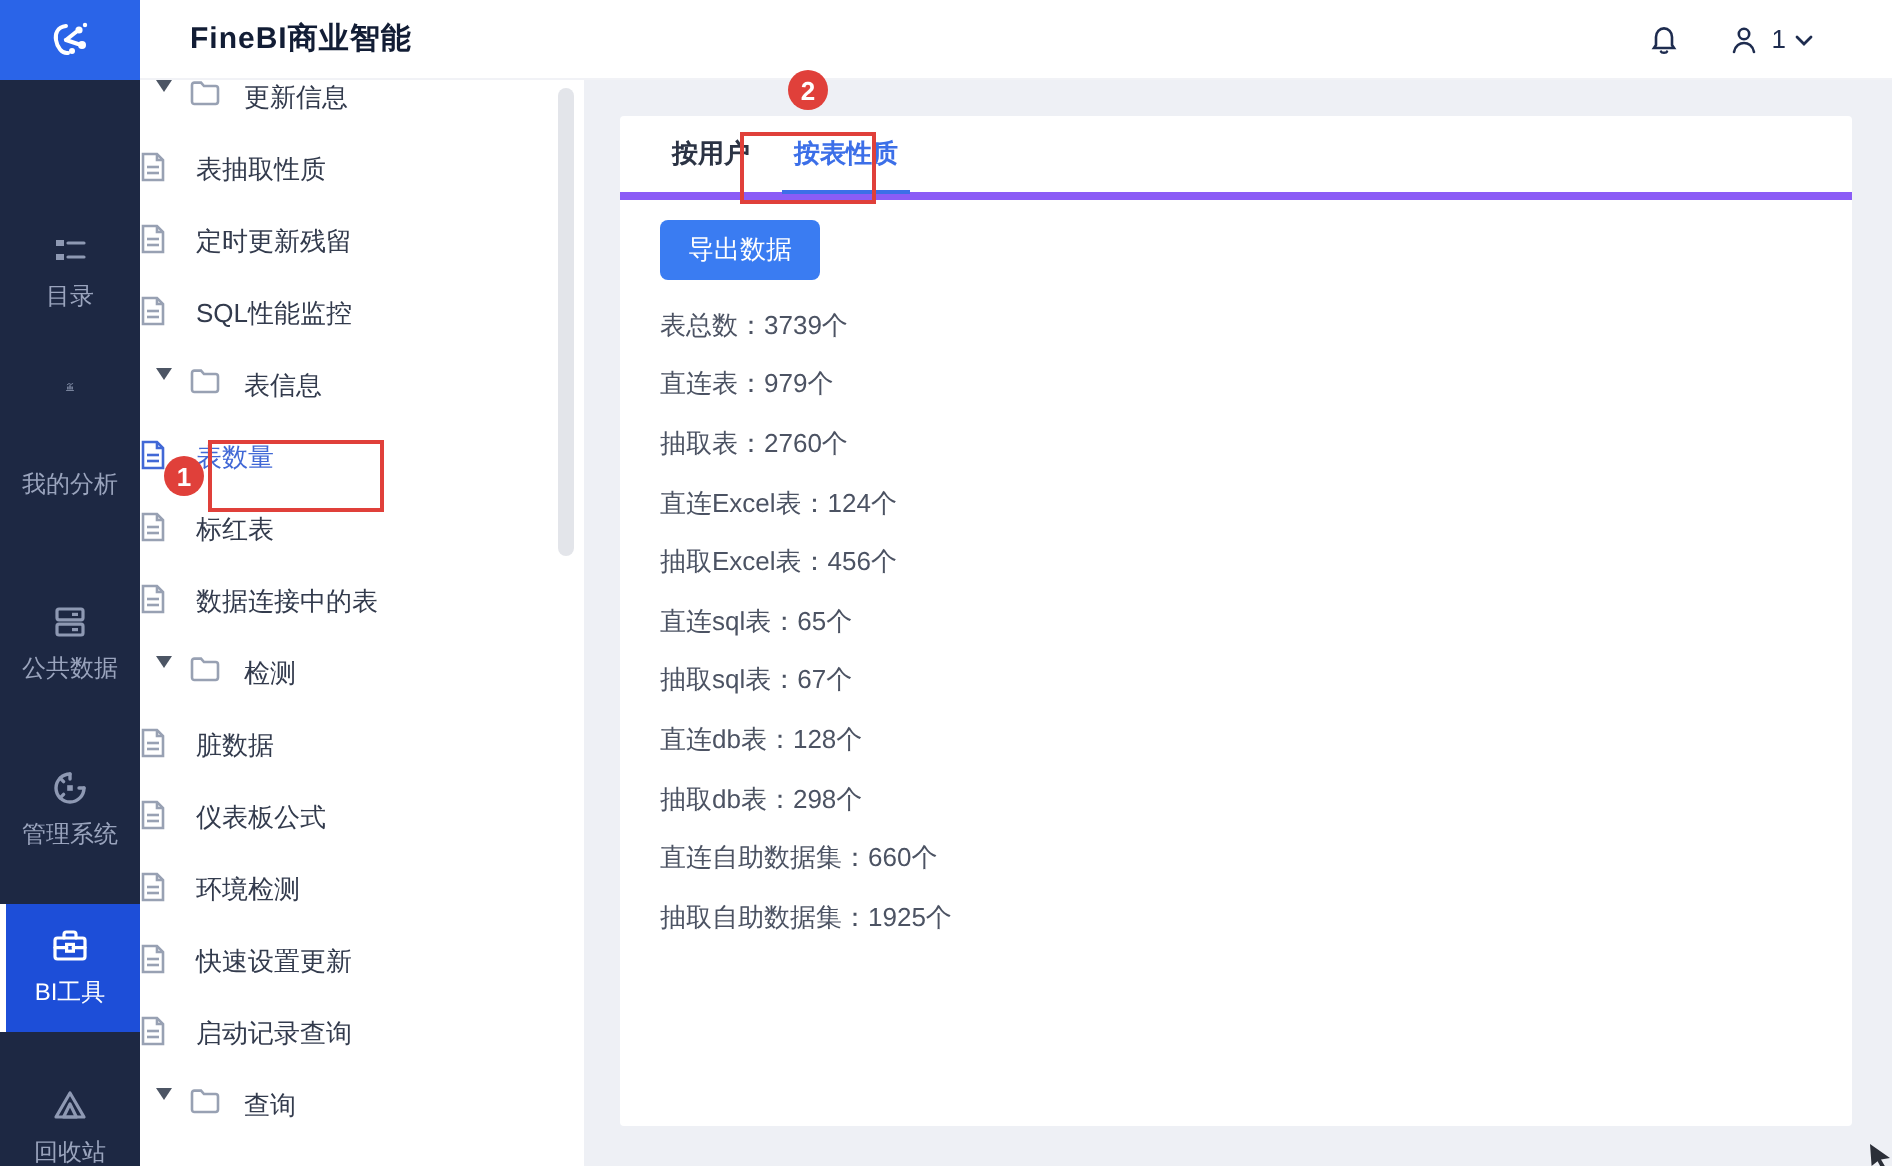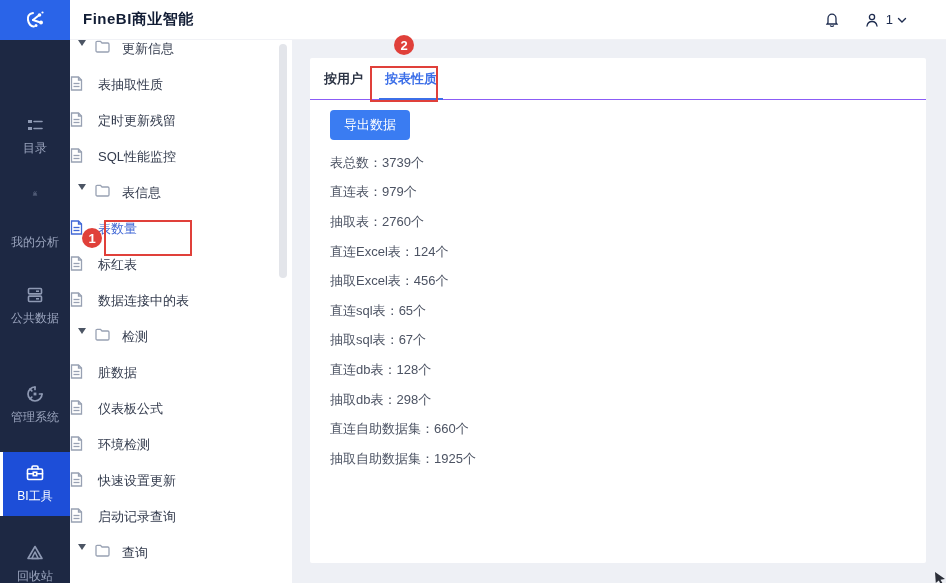--- a/index.html
+++ b/index.html
@@ -16,21 +16,21 @@
   .logo {
     position:absolute; left:0; top:0; width:70px; height:40px;
     background:#2a64e8; display:flex; align-items:center; justify-content:center;
   }
   .header {
     position:absolute; left:70px; top:0; width:876px; height:40px;
     background:#ffffff; display:flex; align-items:center;
     border-bottom:1px solid #f1f2f6;
   }
   .header-title {
-    margin-left:13px; font-size:15px; font-weight:bold; color:#121d35; letter-spacing:.5px;
+    margin-left:25px; font-size:15px; font-weight:bold; color:#121d35; letter-spacing:.5px;
   }
   .header-right {
     margin-left:auto; display:flex; align-items:center; padding-right:38px; color:#1e2c4f;
   }
   .hicon { display:flex; align-items:center; cursor:pointer; }
   .bell { margin-right:22px; }
   .account { display:flex; align-items:center; cursor:pointer; }
   .account-num { font-size:13px; margin:0 3px 0 5px; color:#1e2c4f; }
 
   
@@ -44,21 +44,21 @@
   }
   .nav-item .nav-label { font-size:12px; margin-top:5px; color:#9aa4bd; }
   .nav-item svg { display:block; }
   .nav-item.active { background:#1d4ed8; color:#ffffff; height:64px; }
   .nav-item.active .nav-label { color:#ffffff; }
   .nav-item.active::before {
     content:""; position:absolute; left:0; top:0; width:3px; height:100%; background:#ffffff;
   }
   .nav-1 { top:66px; }
   .nav-2 { top:151px;gap:33px; }
-  .nav-3 { top:236px;font-family:Liberation Mono, monospace; }
+  .nav-3 { top:252px;font-family:Liberation Mono, monospace; }
   .nav-4 { top:335px; }
   .nav-5 { top:412px; }
   .nav-6 { top:494px; }
 
   
   .tree-panel {
     position:absolute; left:70px; top:40px; width:222px; height:543px;
     background:#ffffff; overflow:hidden;
   }
   .tree-row {
@@ -81,21 +81,21 @@
 
   
   .main {
     position:absolute; left:292px; top:40px; width:654px; height:543px; background:#eef0f5;
   }
   .card {
     position:absolute; left:18px; top:18px; width:616px; height:505px;
     background:#ffffff; border-radius:2px;
   }
   .tabbar {
-    height:42px; border-bottom:1px solid #8b5cf6; display:flex; align-items:stretch; padding-left:8px;
+    height:42px; border-bottom:4px solid #8b5cf6; display:flex; align-items:stretch; padding-left:20px;
   }
   .tab {
     display:flex; align-items:center; padding:0 6px; margin-right:10px;
     font-size:13px; font-weight:bold; color:#2b3344; cursor:pointer; position:relative;
   }
   .tab.active { color:#3c6fe8; }
   .tab.active::after {
     content:""; position:absolute; left:0; right:0; bottom:-1px; height:2px; background:#3c6fe8;
   }
   .export-btn {

